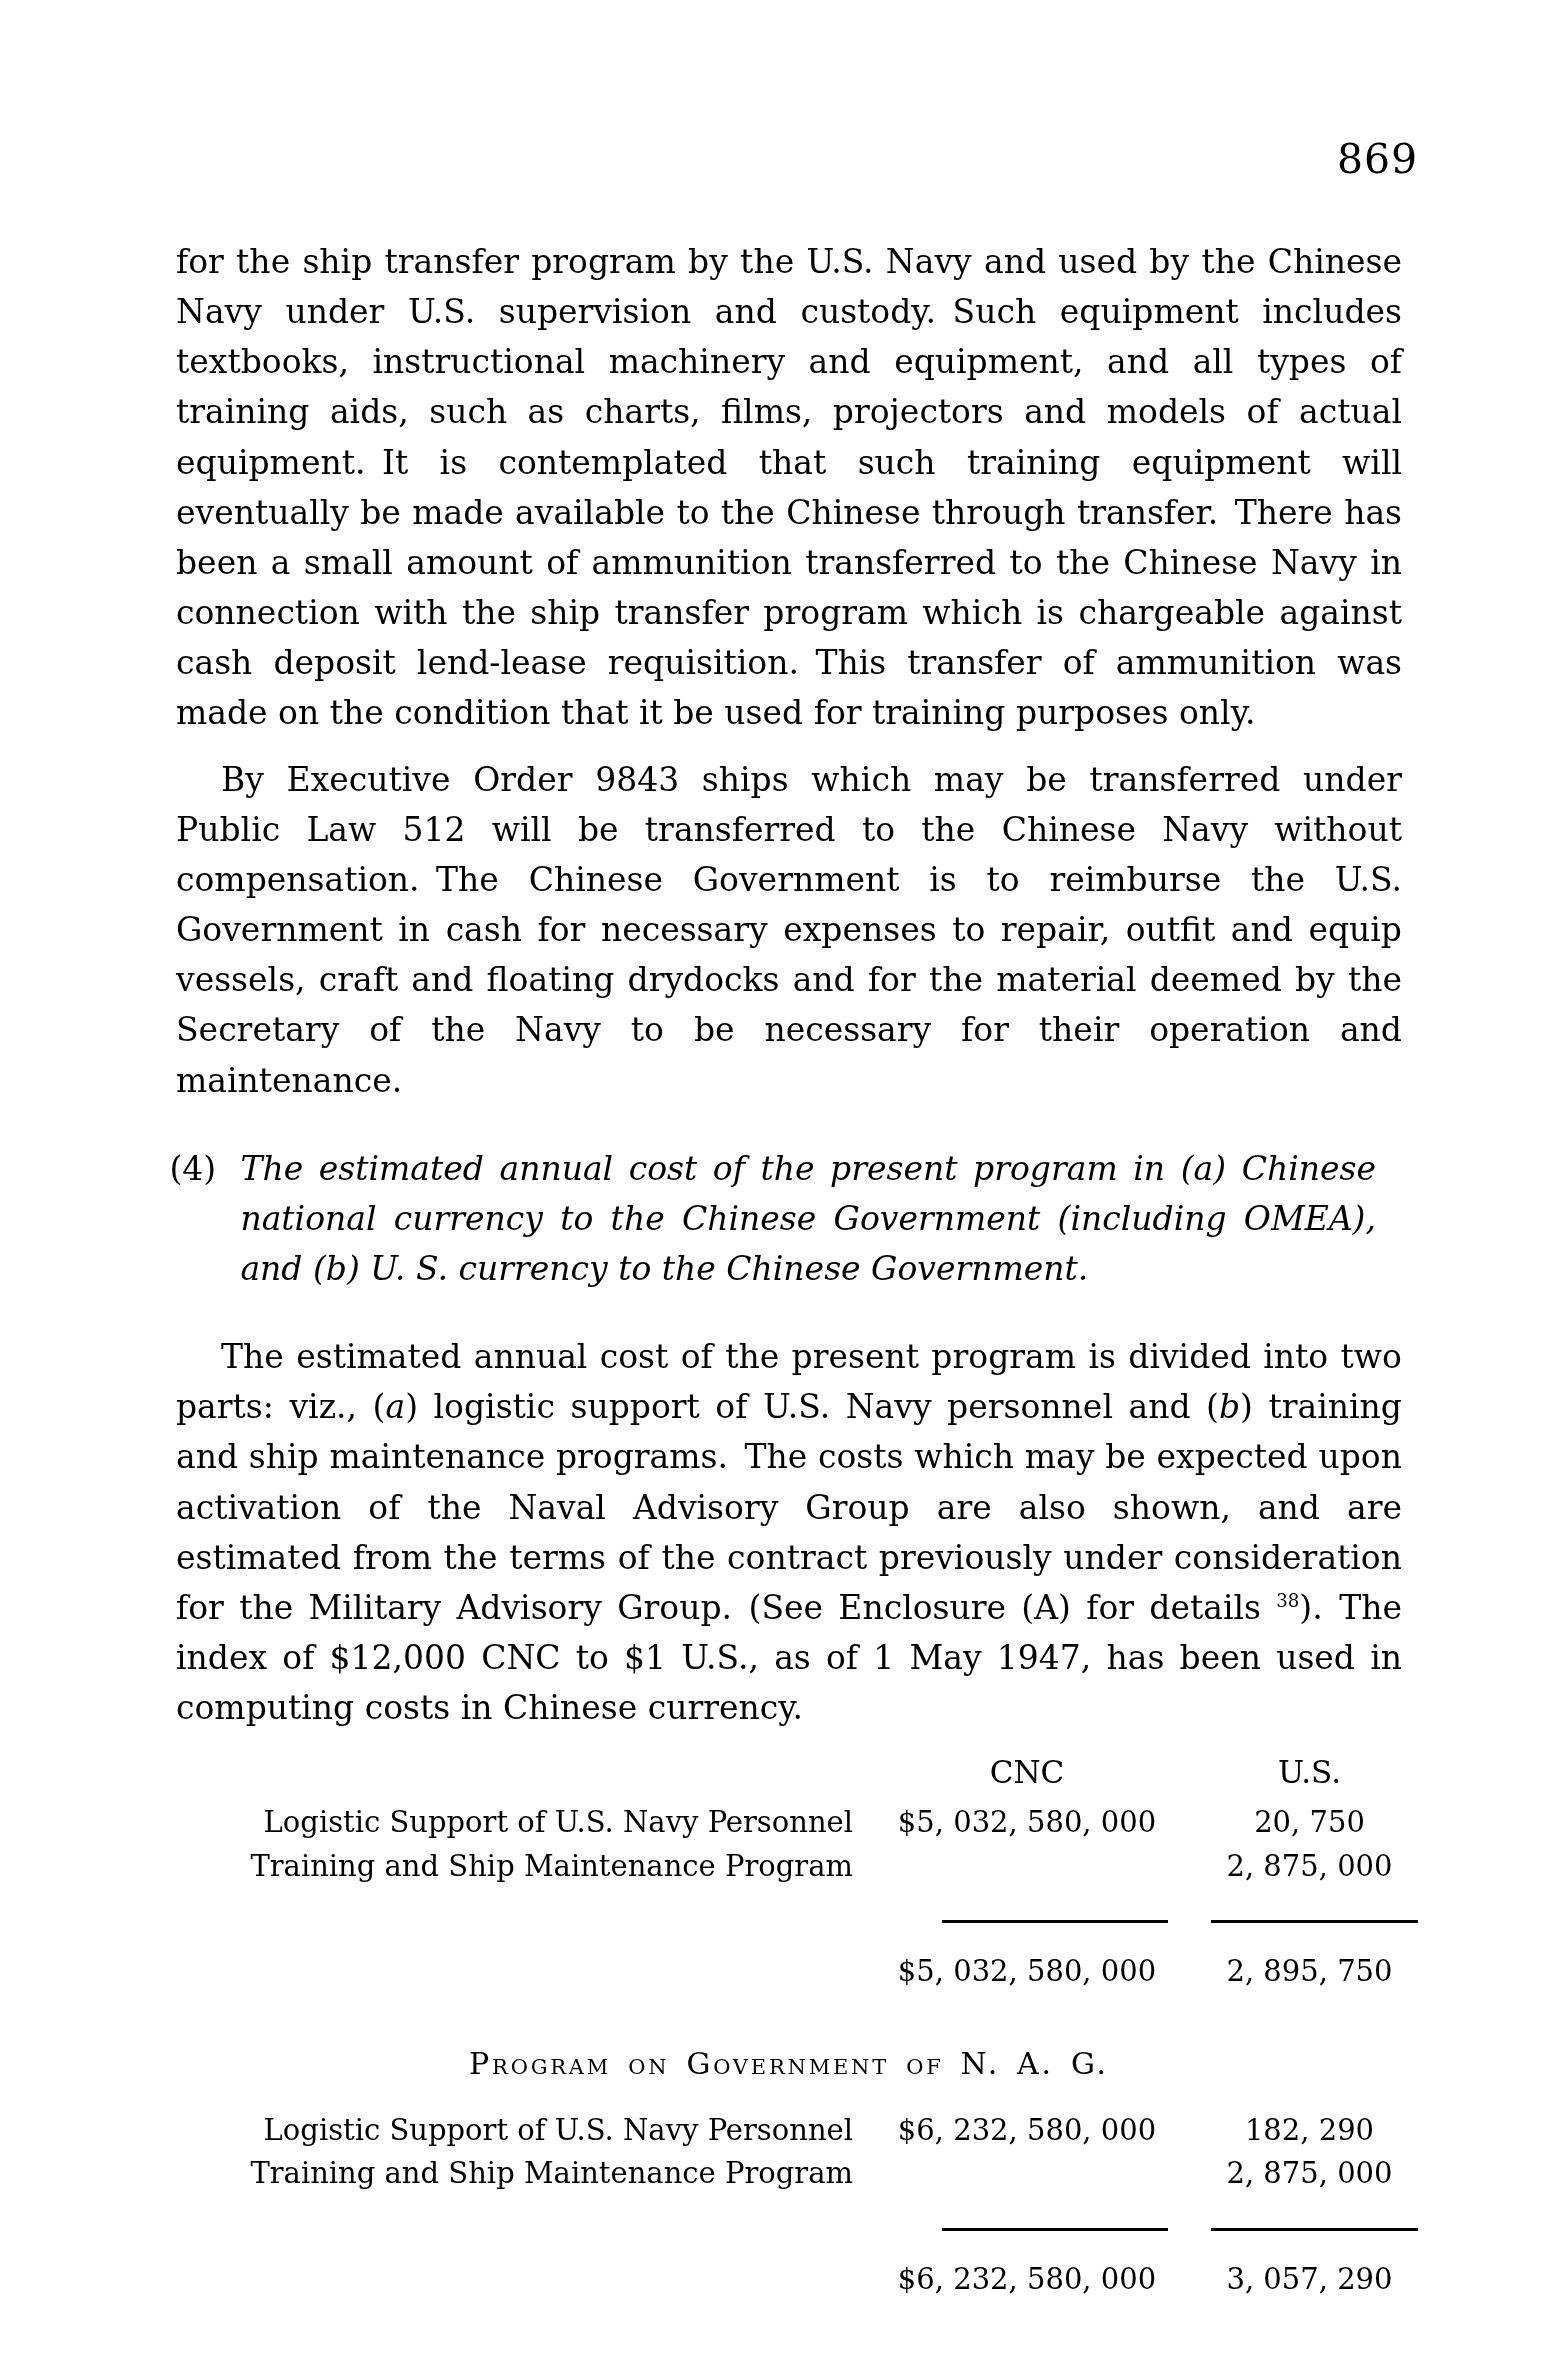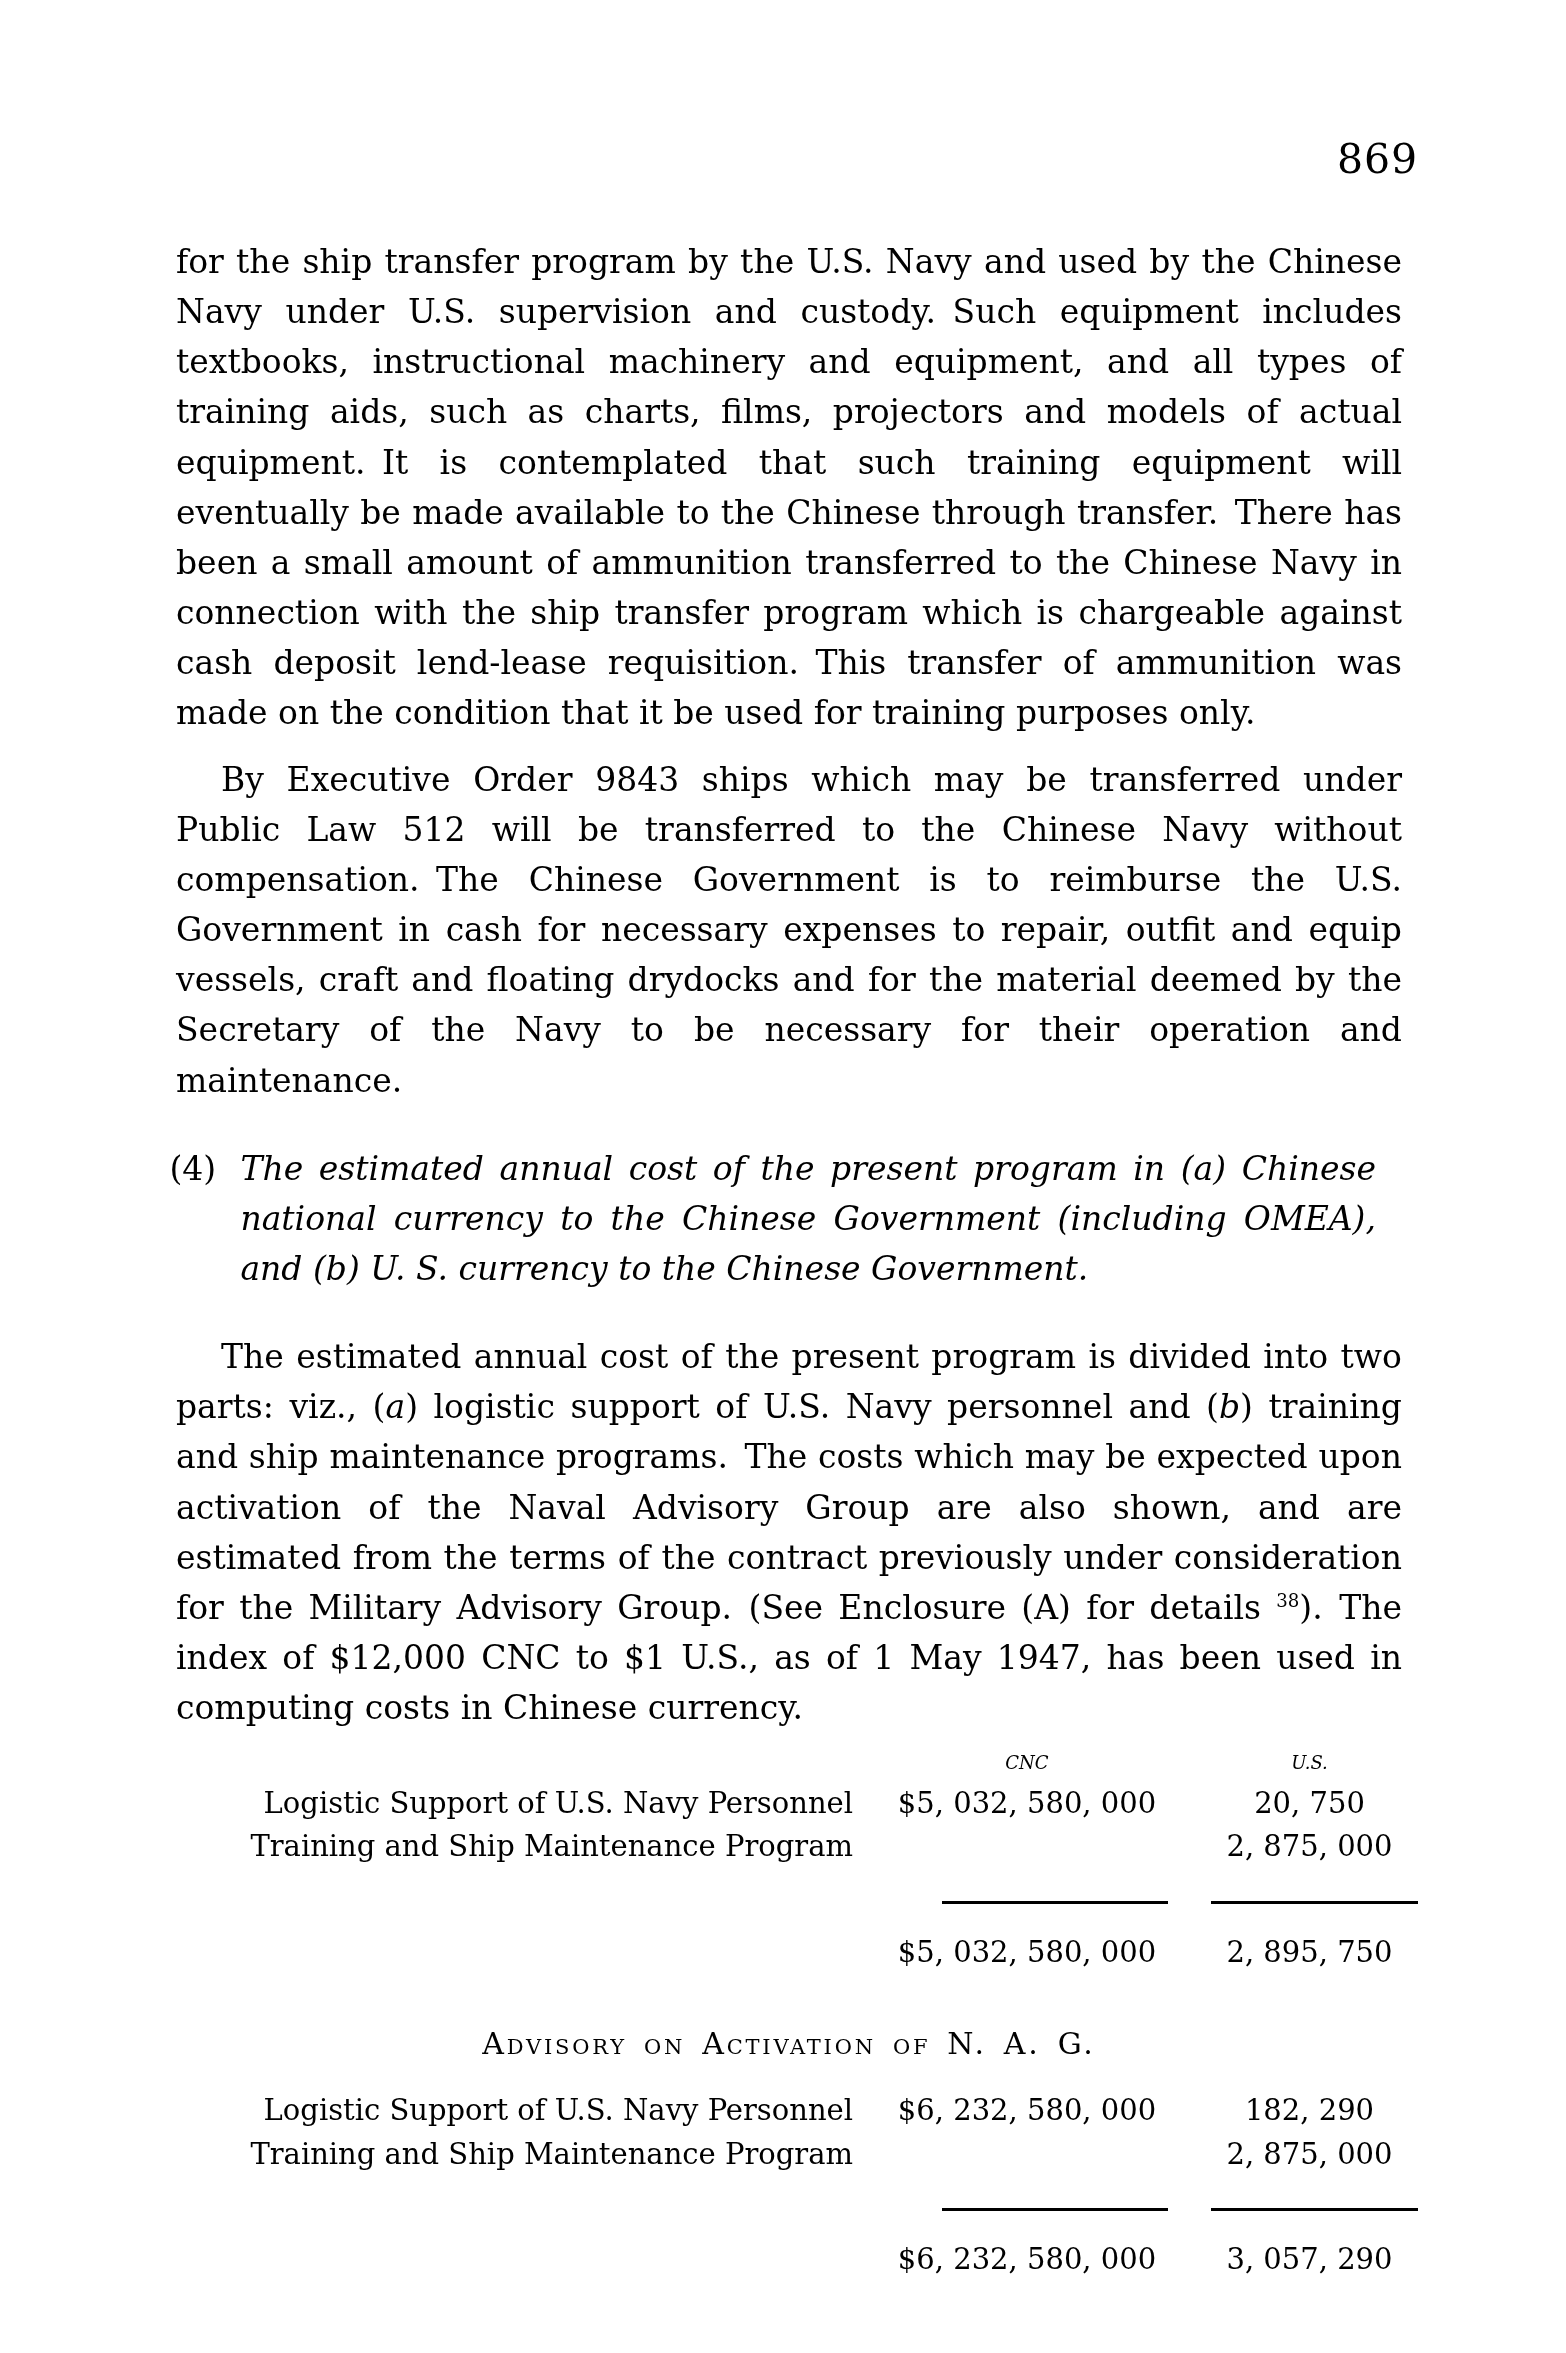--- a/index.html
+++ b/index.html
@@ -63,21 +63,21 @@
   .fin-table { font-size: 29px; line-height: 1.5; }
   .trow {
     display: grid;
     grid-template-columns: 1fr 282px 217px;
     column-gap: 33px;
     align-items: baseline;
   }
   .cell-label { text-align: right; white-space: nowrap; }
   .cell-cnc, .cell-us { text-align: center; white-space: nowrap; }
   .col-head-row { margin-bottom: 5.6px; }
-  .col-head { text-align: center; font-style: italic; font-size: 18px; }
+  .col-head { text-align: center; font-size: 31px; }
   .rules-row { margin-top: 32px; }
   .rule { border-top: 3.3px solid #000; height: 0; margin-left: auto; }
   .rule-cnc { width: 226px; }
   .rule-us { width: 207px; }
   .total-row { margin-top: 27px; }
 </style>
 </head>
 <body>
 
 <div class="page">
@@ -119,21 +119,21 @@
             <div class="cell-us">
               <div class="rule rule-us"></div>
             </div>
           </div>
           <div class="trow total-row">
             <div class="cell-label"></div>
             <div class="cell-cnc">$5, 032, 580, 000</div>
             <div class="cell-us">2, 895, 750</div>
           </div>
         </div>
-        <div class="section-heading">Advisory on Activation of N. A. G.</div>
+        <div class="section-heading">Program on Government of N. A. G.</div>
         <div class="fin-table">
           <div class="trow">
             <div class="cell-label">Logistic Support of U.S. Navy Personnel</div>
             <div class="cell-cnc">$6, 232, 580, 000</div>
             <div class="cell-us">182, 290</div>
           </div>
           <div class="trow">
             <div class="cell-label">Training and Ship Maintenance Program</div>
             <div class="cell-cnc"></div>
             <div class="cell-us">2, 875, 000</div>

